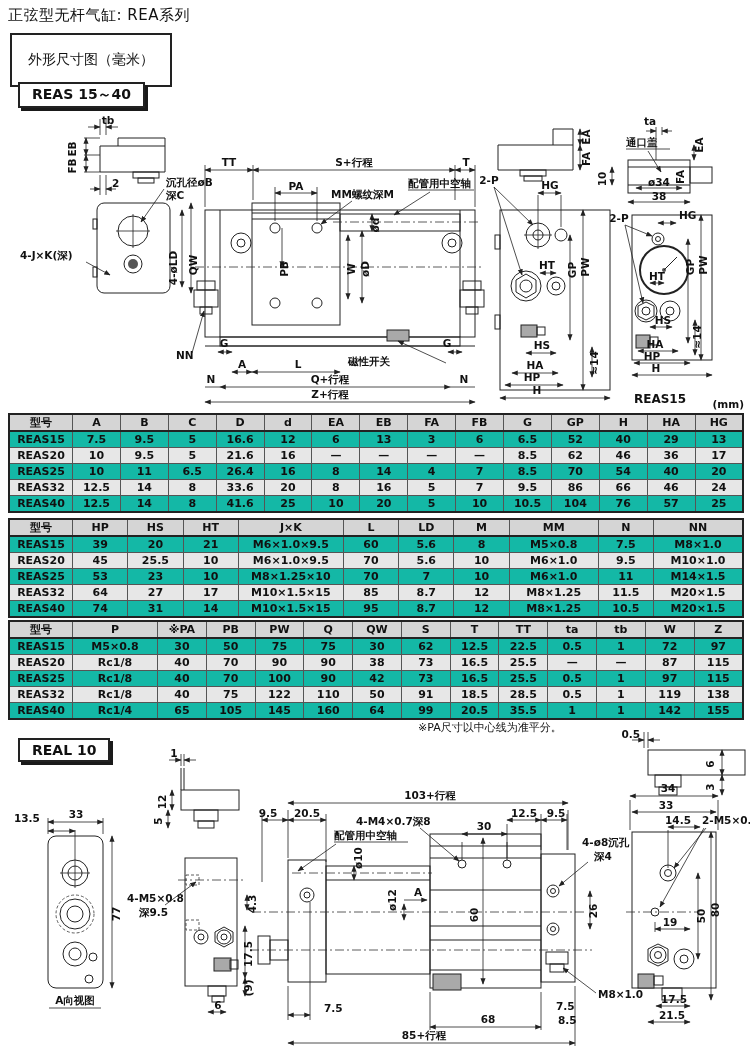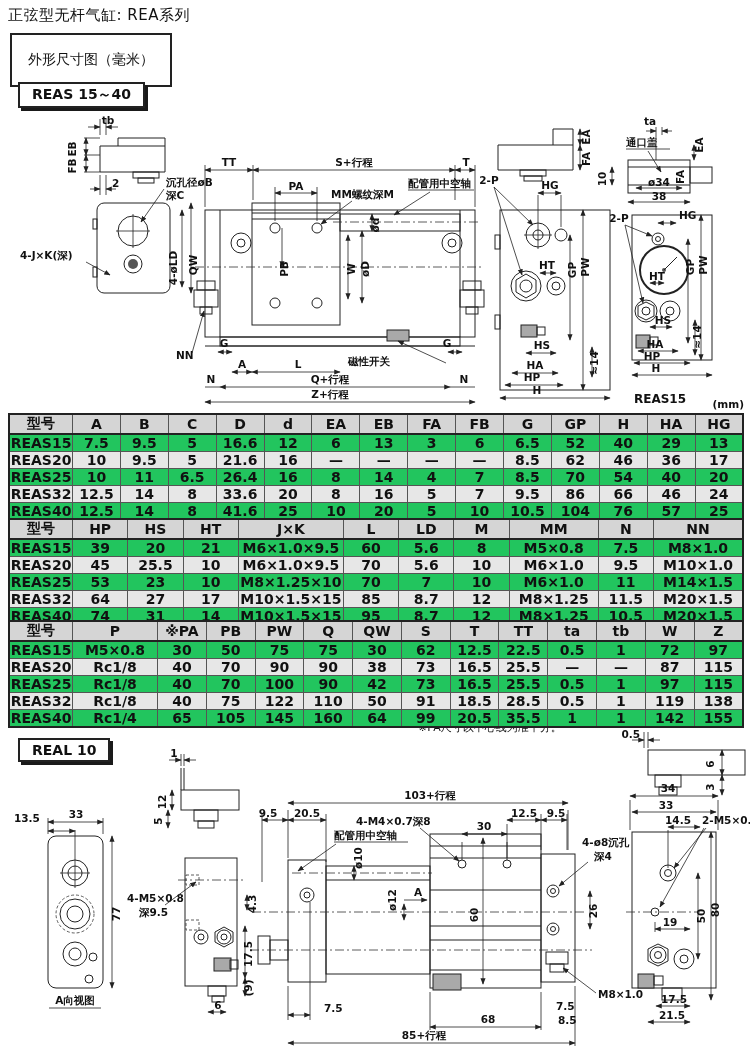--- a/index.html
+++ b/index.html
@@ -19,21 +19,21 @@
   .ln{stroke:#222;stroke-width:1;fill:none}
   .thk{stroke-width:2}
   .fillg{fill:#a9a9a9;stroke:#222;stroke-width:1}
   .filld{fill:#555;stroke:none}
   .cl{stroke:#333;stroke-width:.8;fill:none;stroke-dasharray:9 3 2 3}
   .dsh{stroke:#333;stroke-width:.8;fill:none;stroke-dasharray:3 2}
   .dim{stroke:#222;stroke-width:.8;fill:none}
   text{font-family:"DejaVu Sans","Liberation Sans",sans-serif;font-size:10.5px;font-weight:bold;fill:#111}
   .cap{font-size:12px}
   table.dim-table{position:absolute;border-collapse:collapse;table-layout:fixed;
-       font-size:14px;font-weight:bold;background:#22c55e;border:2px solid #222}
+       font-size:11px;font-weight:bold;background:#14b8a6;border:2px solid #222}
   .dim-table th,.dim-table td{border:1px solid #555;text-align:center;padding:0;height:15px;
        overflow:hidden;white-space:nowrap}
   .dim-table th{background:#d5d5d5;border-bottom:2px solid #222}
   .dim-table tr.shade td{background:#e7e7e7}
   #t1{left:8px;top:413px;width:736px}
   #t2{left:8px;top:518px;width:736px}
   #t3{left:8px;top:620px;width:736px}
   #t1 th:first-child,#t2 th:first-child,#t3 th:first-child{width:62px}
   #t2 th:nth-child(5){width:104px}
   #t2 th:nth-child(9){width:88px}

